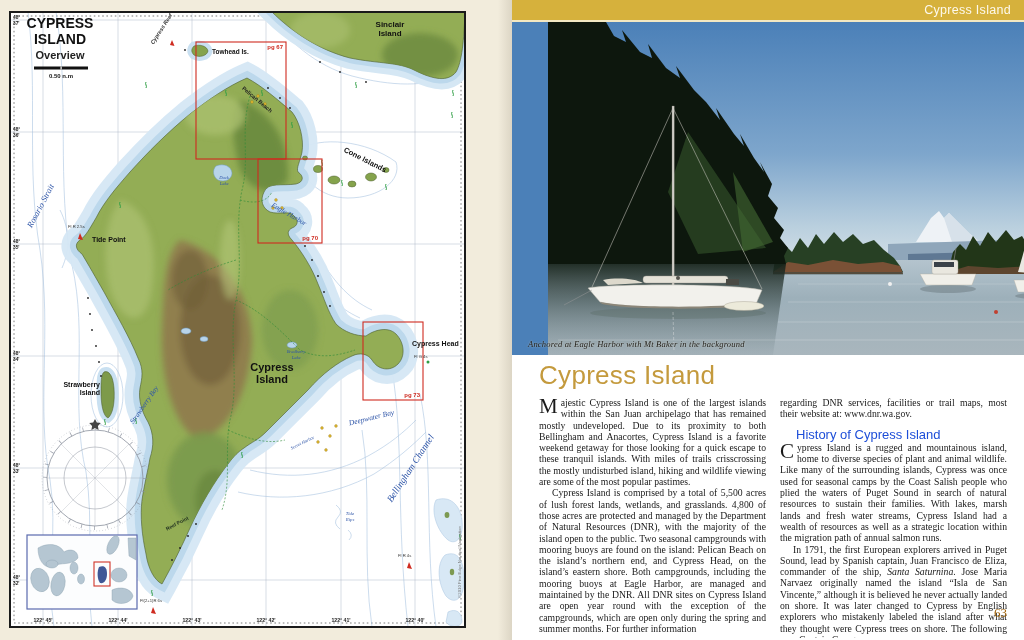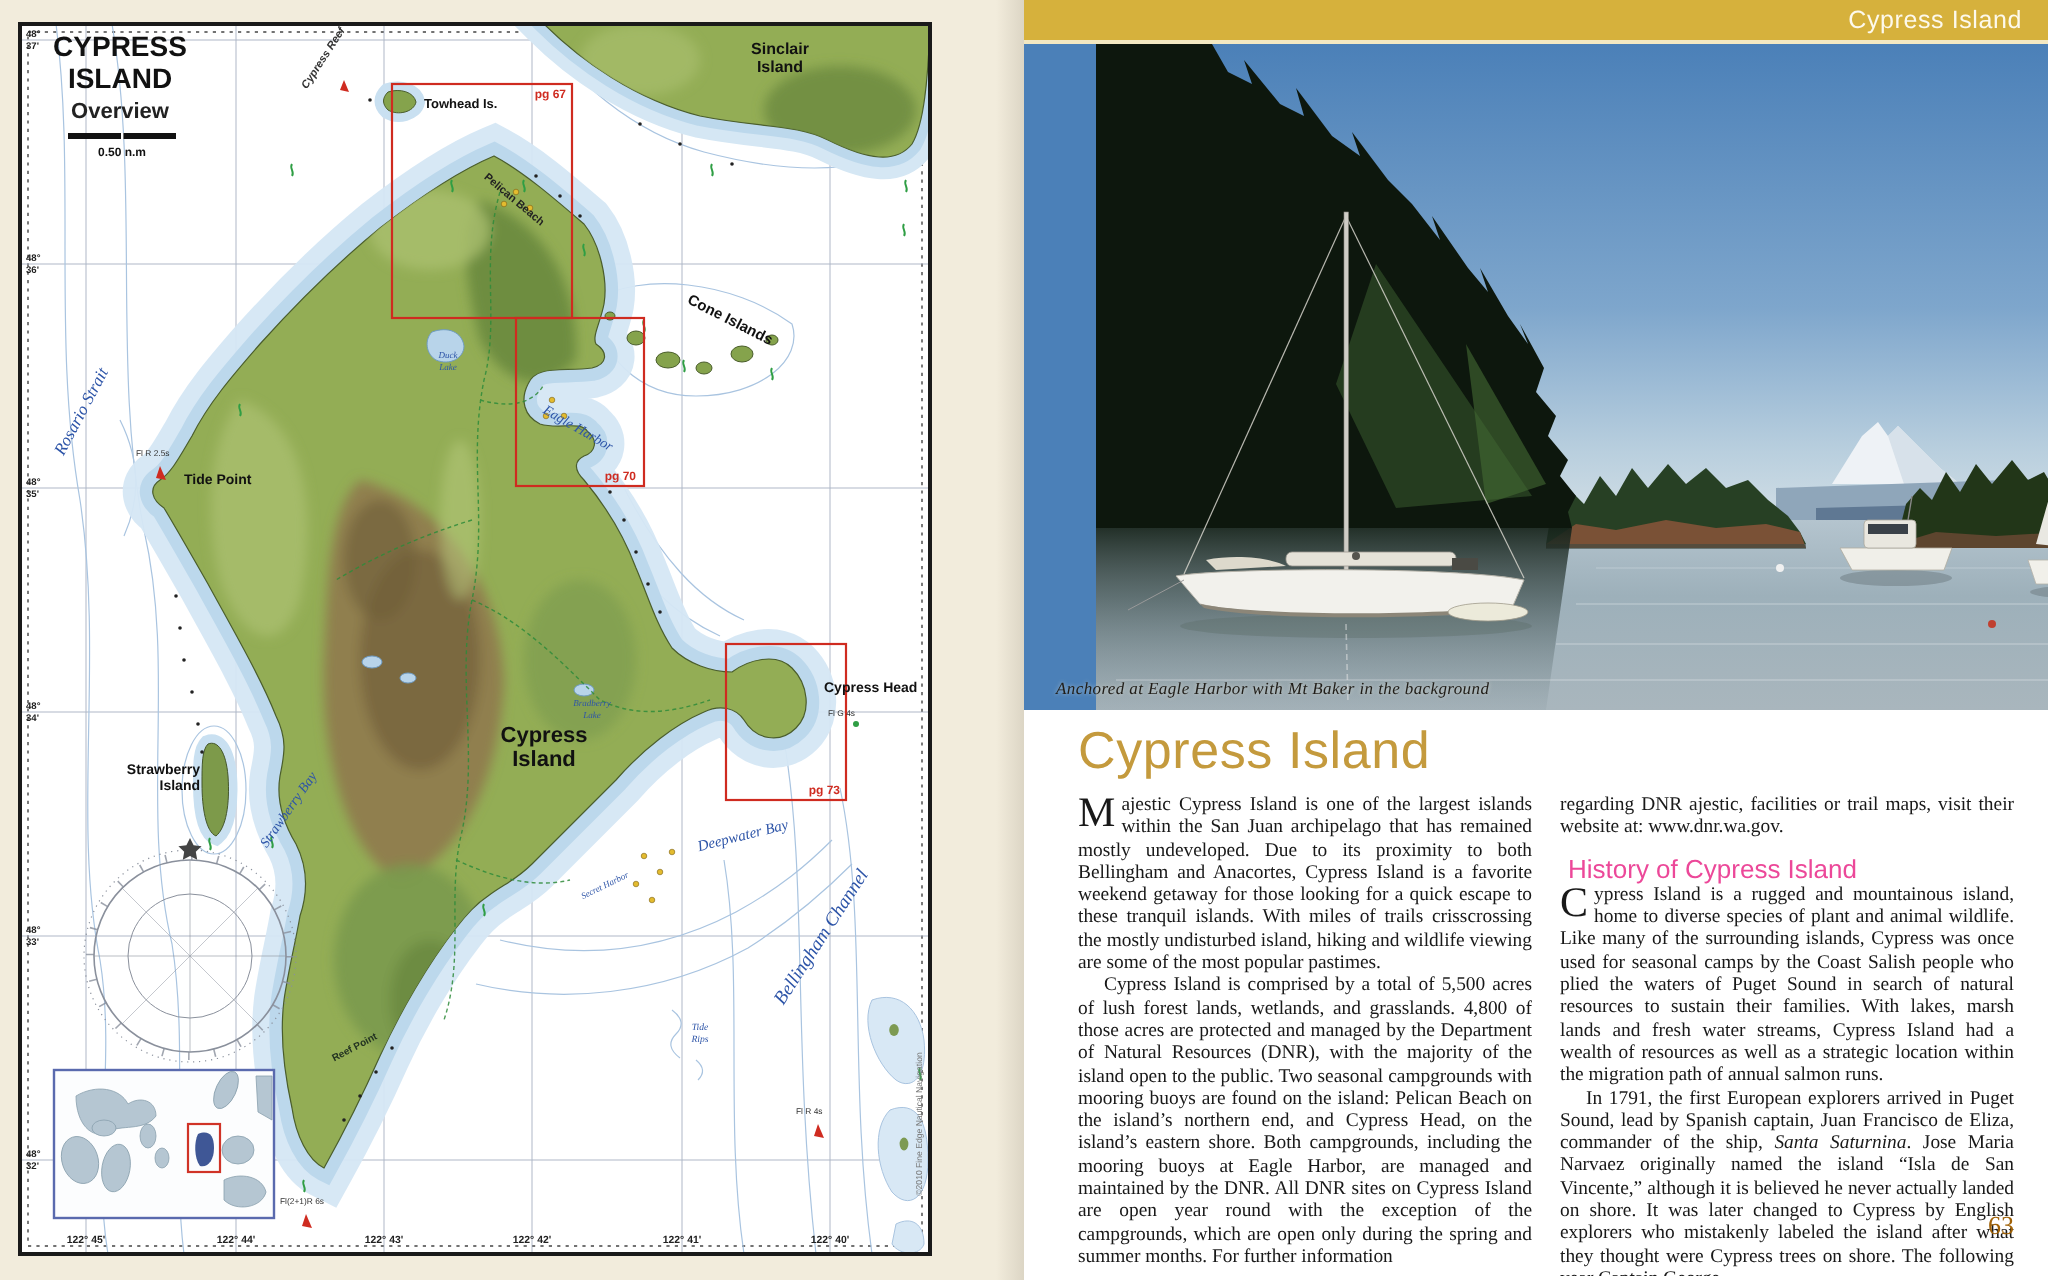--- a/index.html
+++ b/index.html
@@ -13,21 +13,21 @@
   .photo{position:relative;width:512px;height:333px;overflow:hidden;background:#4b80b8;padding-left:36px;}
   .photo svg{display:block;}
   .caption{position:absolute;left:16px;bottom:6px;font-family:"Liberation Serif",serif;font-style:italic;font-size:8.5px;color:#201d18;text-shadow:0 0 2px rgba(235,235,225,.65);letter-spacing:.2px;}
   .article{position:relative;height:283px;box-sizing:border-box;padding:5px 16px 0 27px;overflow:hidden;}
   .article-heading{margin:0 0 6px 0;font-family:"Liberation Sans",sans-serif;font-weight:400;font-size:26px;color:#c49a3d;letter-spacing:.3px;}
   .cols{display:flex;gap:14px;}
   .col{width:227px;font-family:"Liberation Serif",serif;font-size:9.7px;line-height:11.3px;text-align:justify;color:#191919;}
   .col p{margin:0;}
   .col p.indent{text-indent:13px;}
   .dropcap{float:left;font-size:21px;line-height:17.5px;padding:1px 3px 0 0;font-family:"Liberation Serif",serif;}
-  .subhead{font-family:"Liberation Sans",sans-serif;font-size:13px;font-weight:400;color:#ec4899;margin:9px 0 2px 4px;}
+  .subhead{font-family:"Liberation Sans",sans-serif;font-size:13px;font-weight:400;color:#1d4ed8;margin:9px 0 2px 16px;}
   .pagenum{position:absolute;right:17px;bottom:11px;font-family:"Liberation Serif",serif;font-size:13px;color:#a16207;}
   .map-sans{font-family:"Liberation Sans",sans-serif;}
   .map-ser{font-family:"Liberation Serif",serif;}
 </style>
 </head>
 <body>
 
 <div class="spread">
 
   <div class="page-left">
@@ -431,21 +431,21 @@
     </div>
 
     <div class="article">
       <h1 class="article-heading">Cypress Island</h1>
       <div class="cols">
         <div class="col">
           <p><span class="dropcap">M</span><span>ajestic Cypress Island is one of the largest islands within the San Juan archipelago that has remained mostly undeveloped. Due to its proximity to both Bellingham and Anacortes, Cypress Island is a favorite weekend getaway for those looking for a quick escape to these tranquil islands. With miles of trails crisscrossing the mostly undisturbed island, hiking and wildlife viewing are some of the most popular pastimes.</span></p>
           <p class="indent">Cypress Island is comprised by a total of 5,500 acres of lush forest lands, wetlands, and grasslands. 4,800 of those acres are protected and managed by the Department of Natural Resources (DNR), with the majority of the island open to the public. Two seasonal campgrounds with mooring buoys are found on the island: Pelican Beach on the island’s northern end, and Cypress Head, on the island’s eastern shore. Both campgrounds, including the mooring buoys at Eagle Harbor, are managed and maintained by the DNR. All DNR sites on Cypress Island are open year round with the exception of the campgrounds, which are open only during the spring and summer months. For further information</p>
         </div>
         <div class="col">
-          <p>regarding DNR ajestic, facilities or trail maps, visit their website at: www.dnr.wa.gov.</p>
+          <p>regarding DNR services, facilities or trail maps, most their website at: www.dnr.wa.gov.</p>
           <h2 class="subhead">History of Cypress Island</h2>
           <p><span class="dropcap">C</span><span>ypress Island is a rugged and mountainous island, home to diverse species of plant and animal wildlife. Like many of the surrounding islands, Cypress was once used for seasonal camps by the Coast Salish people who plied the waters of Puget Sound in search of natural resources to sustain their families. With lakes, marsh lands and fresh water streams, Cypress Island had a wealth of resources as well as a strategic location within the migration path of annual salmon runs.</span></p>
           <p class="indent"><span>In 1791, the first European explorers arrived in Puget Sound, lead by Spanish captain, Juan Francisco de Eliza, commander of the ship, </span><i>Santa Saturnina</i><span>. Jose Maria Narvaez originally named the island “Isla de San Vincente,” although it is believed he never actually landed on shore. It was later changed to Cypress by English explorers who mistakenly labeled the island after what they thought were Cypress trees on shore. The following year Captain George</span></p>
         </div>
       </div>
     </div>
     <div class="pagenum">63</div>
   </div>
 </div>
 

